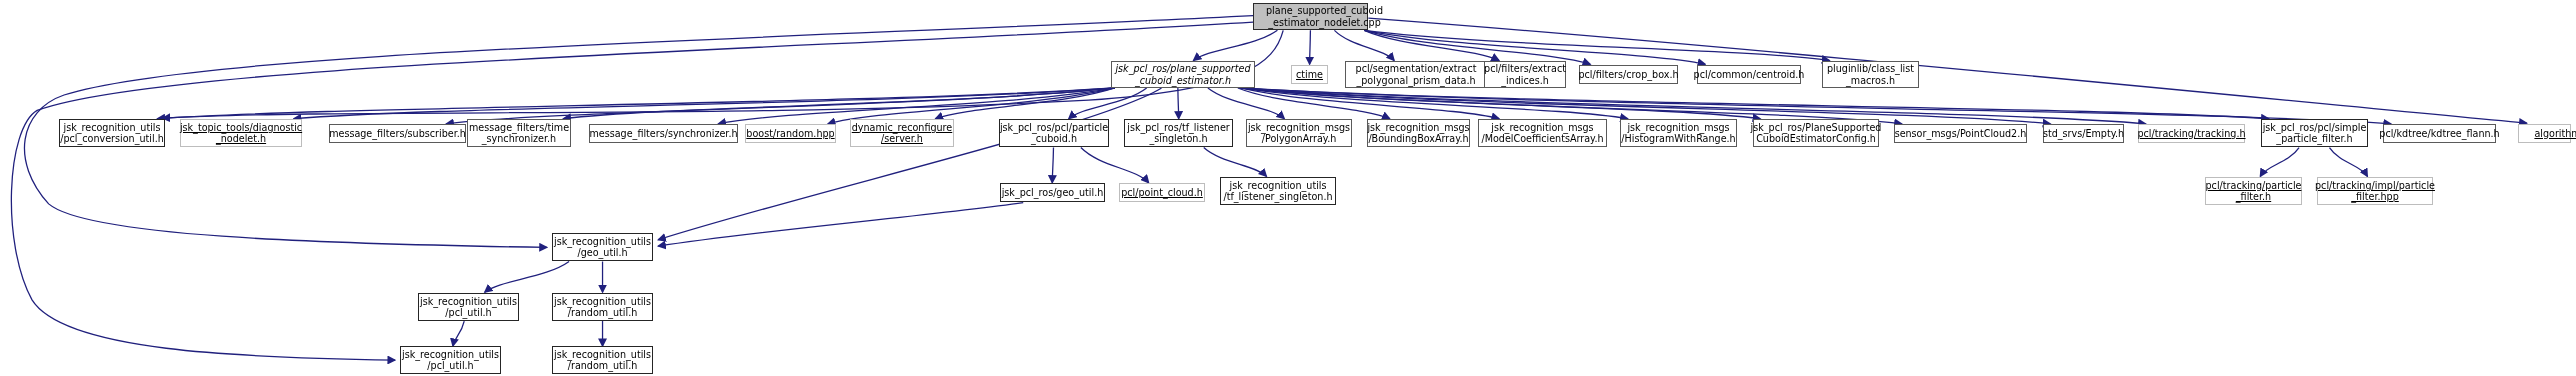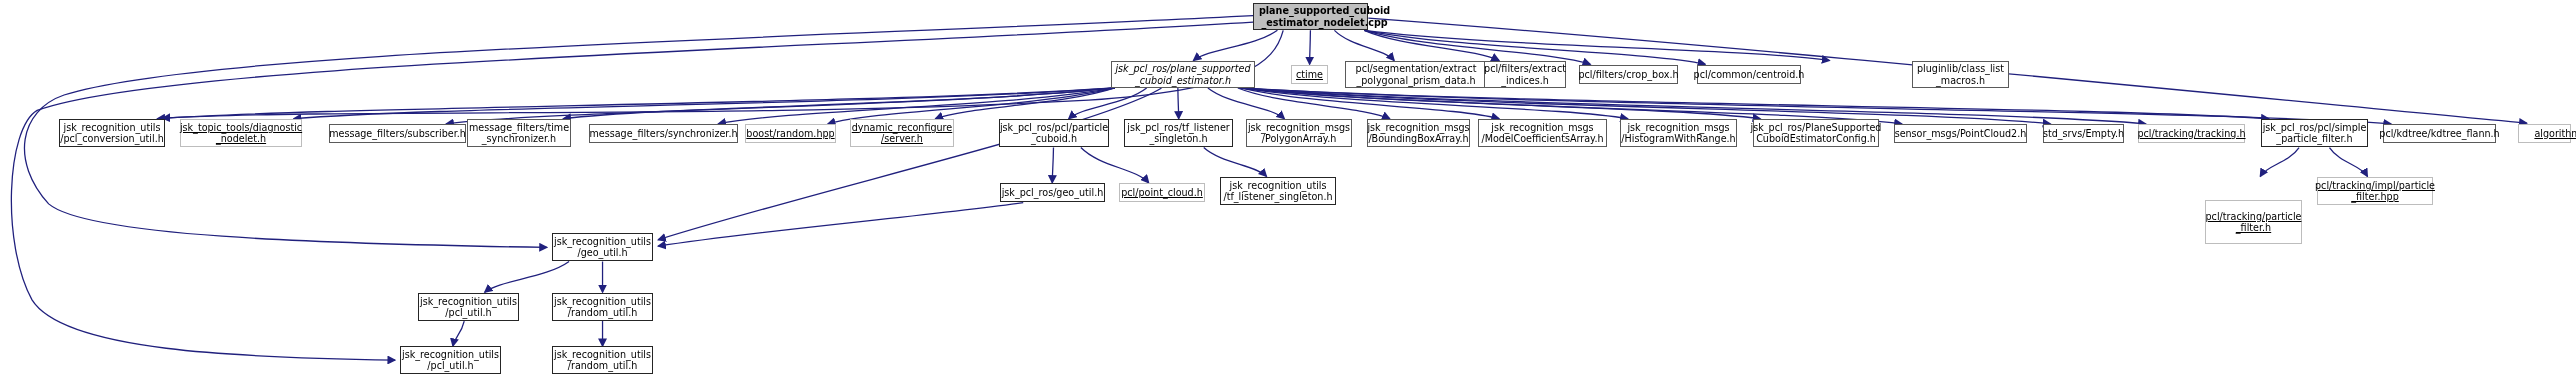--- a/index.html
+++ b/index.html
@@ -10,21 +10,21 @@
     font-family:"DejaVu Sans","Liberation Sans",sans-serif;
     font-size:9.6px;line-height:11.5px;color:#000;
     overflow:hidden;
   }
   svg.edges{position:absolute;left:0;top:0;width:2576px;height:377px;}
   .node{
     position:absolute;display:flex;align-items:center;justify-content:center;
     text-align:center;white-space:pre-line;background:#ffffff;
     box-sizing:border-box;padding:0 1.9px;cursor:pointer;
   }
-  .node.main{background:#bfbfbf;border:1.3px solid #2b2b2b;font-weight:bold;padding-left:30px;}
+  .node.main{background:#bfbfbf;border:1.3px solid #2b2b2b;font-weight:normal;padding-left:30px;}
   .node.bold{border:1.3px solid #252525;text-align:center;}
   .node.plain{border:0.6px solid #5a5a5a;}
   .node.light{border:0.6px solid #bdbdbd;text-decoration:underline;}
 </style>
 </head>
 <body>
 
 <div class="canvas">
   <svg class="edges" xmlns="http://www.w3.org/2000/svg" viewBox="0 0 4023 588" width="2576" height="377">
     <defs>
@@ -81,21 +81,21 @@
 _estimator_nodelet.cpp</div>
       <div class="node plain" style="left: 1111px; top: 61px; width: 144px; height: 27px; font-style: italic;">jsk_pcl_ros/plane_supported
 _cuboid_estimator.h</div>
       <div class="node light" style="left: 1291px; top: 65px; width: 37px; height: 19px;">ctime</div>
       <div class="node plain" style="left: 1345px; top: 61px; width: 142px; height: 27px;">pcl/segmentation/extract
 _polygonal_prism_data.h</div>
       <div class="node plain" style="left: 1484px; top: 61px; width: 82px; height: 27px;">pcl/filters/extract
 _indices.h</div>
       <div class="node plain" style="left: 1579px; top: 65px; width: 99px; height: 19px;">pcl/filters/crop_box.h</div>
       <div class="node plain" style="left: 1697px; top: 65px; width: 104px; height: 19px;">pcl/common/centroid.h</div>
-      <div class="node plain" style="left: 1912px; top: 61px; width: 97px; height: 27px;">pluginlib/class_list
+      <div class="node plain" style="left: 1822px; top: 61px; width: 97px; height: 27px;">pluginlib/class_list
 _macros.h</div>
       <div class="node bold" style="left: 59px; top: 119px; width: 106px; height: 28px;">jsk_recognition_utils
 /pcl_conversion_util.h</div>
       <div class="node light" style="left: 180px; top: 119px; width: 122px; height: 28px;">jsk_topic_tools/diagnostic
 _nodelet.h</div>
       <div class="node plain" style="left: 317px; top: 124px; width: 137px; height: 19px; margin-left: 12px;">message_filters/subscriber.h</div>
       <div class="node plain" style="left: 467px; top: 119px; width: 104px; height: 28px;">message_filters/time
 _synchronizer.h</div>
       <div class="node plain" style="left: 589px; top: 124px; width: 149px; height: 19px;">message_filters/synchronizer.h</div>
       <div class="node light" style="left: 745px; top: 124px; width: 91px; height: 19px;">boost/random.hpp</div>
@@ -119,21 +119,21 @@
       <div class="node plain" style="left: 2043px; top: 124px; width: 81px; height: 19px;">std_srvs/Empty.h</div>
       <div class="node light" style="left: 2138px; top: 124px; width: 107px; height: 19px;">pcl/tracking/tracking.h</div>
       <div class="node bold" style="left: 2261px; top: 119px; width: 107px; height: 28px;">jsk_pcl_ros/pcl/simple
 _particle_filter.h</div>
       <div class="node plain" style="left: 2383px; top: 124px; width: 113px; height: 19px;">pcl/kdtree/kdtree_flann.h</div>
       <div class="node light" style="left: 2518px; top: 124px; width: 53px; height: 19px; padding-left: 28px;">algorithm</div>
       <div class="node bold" style="left: 1000px; top: 183px; width: 105px; height: 19px;">jsk_pcl_ros/geo_util.h</div>
       <div class="node light" style="left: 1119px; top: 183px; width: 86px; height: 19px;">pcl/point_cloud.h</div>
       <div class="node bold" style="left: 1220px; top: 177px; width: 116px; height: 28px;">jsk_recognition_utils
 /tf_listener_singleton.h</div>
-      <div class="node light" style="left: 2205px; top: 177px; width: 97px; height: 44px; margin-top: 23px;">pcl/tracking/particle
+      <div class="node light" style="left: 2205px; top: 177px; width: 97px; height: 28px;">pcl/tracking/particle
 _filter.h</div>
       <div class="node light" style="left: 2317px; top: 177px; width: 116px; height: 28px;">pcl/tracking/impl/particle
 _filter.hpp</div>
       <div class="node bold" style="left: 552px; top: 233px; width: 101px; height: 28px;">jsk_recognition_utils
 /geo_util.h</div>
       <div class="node bold" style="left: 418px; top: 293px; width: 101px; height: 28px;">jsk_recognition_utils
 /pcl_util.h</div>
       <div class="node bold" style="left: 552px; top: 293px; width: 101px; height: 28px;">jsk_recognition_utils
 /random_util.h</div>
       <div class="node bold" style="left: 400px; top: 346px; width: 101px; height: 28px;">jsk_recognition_utils

